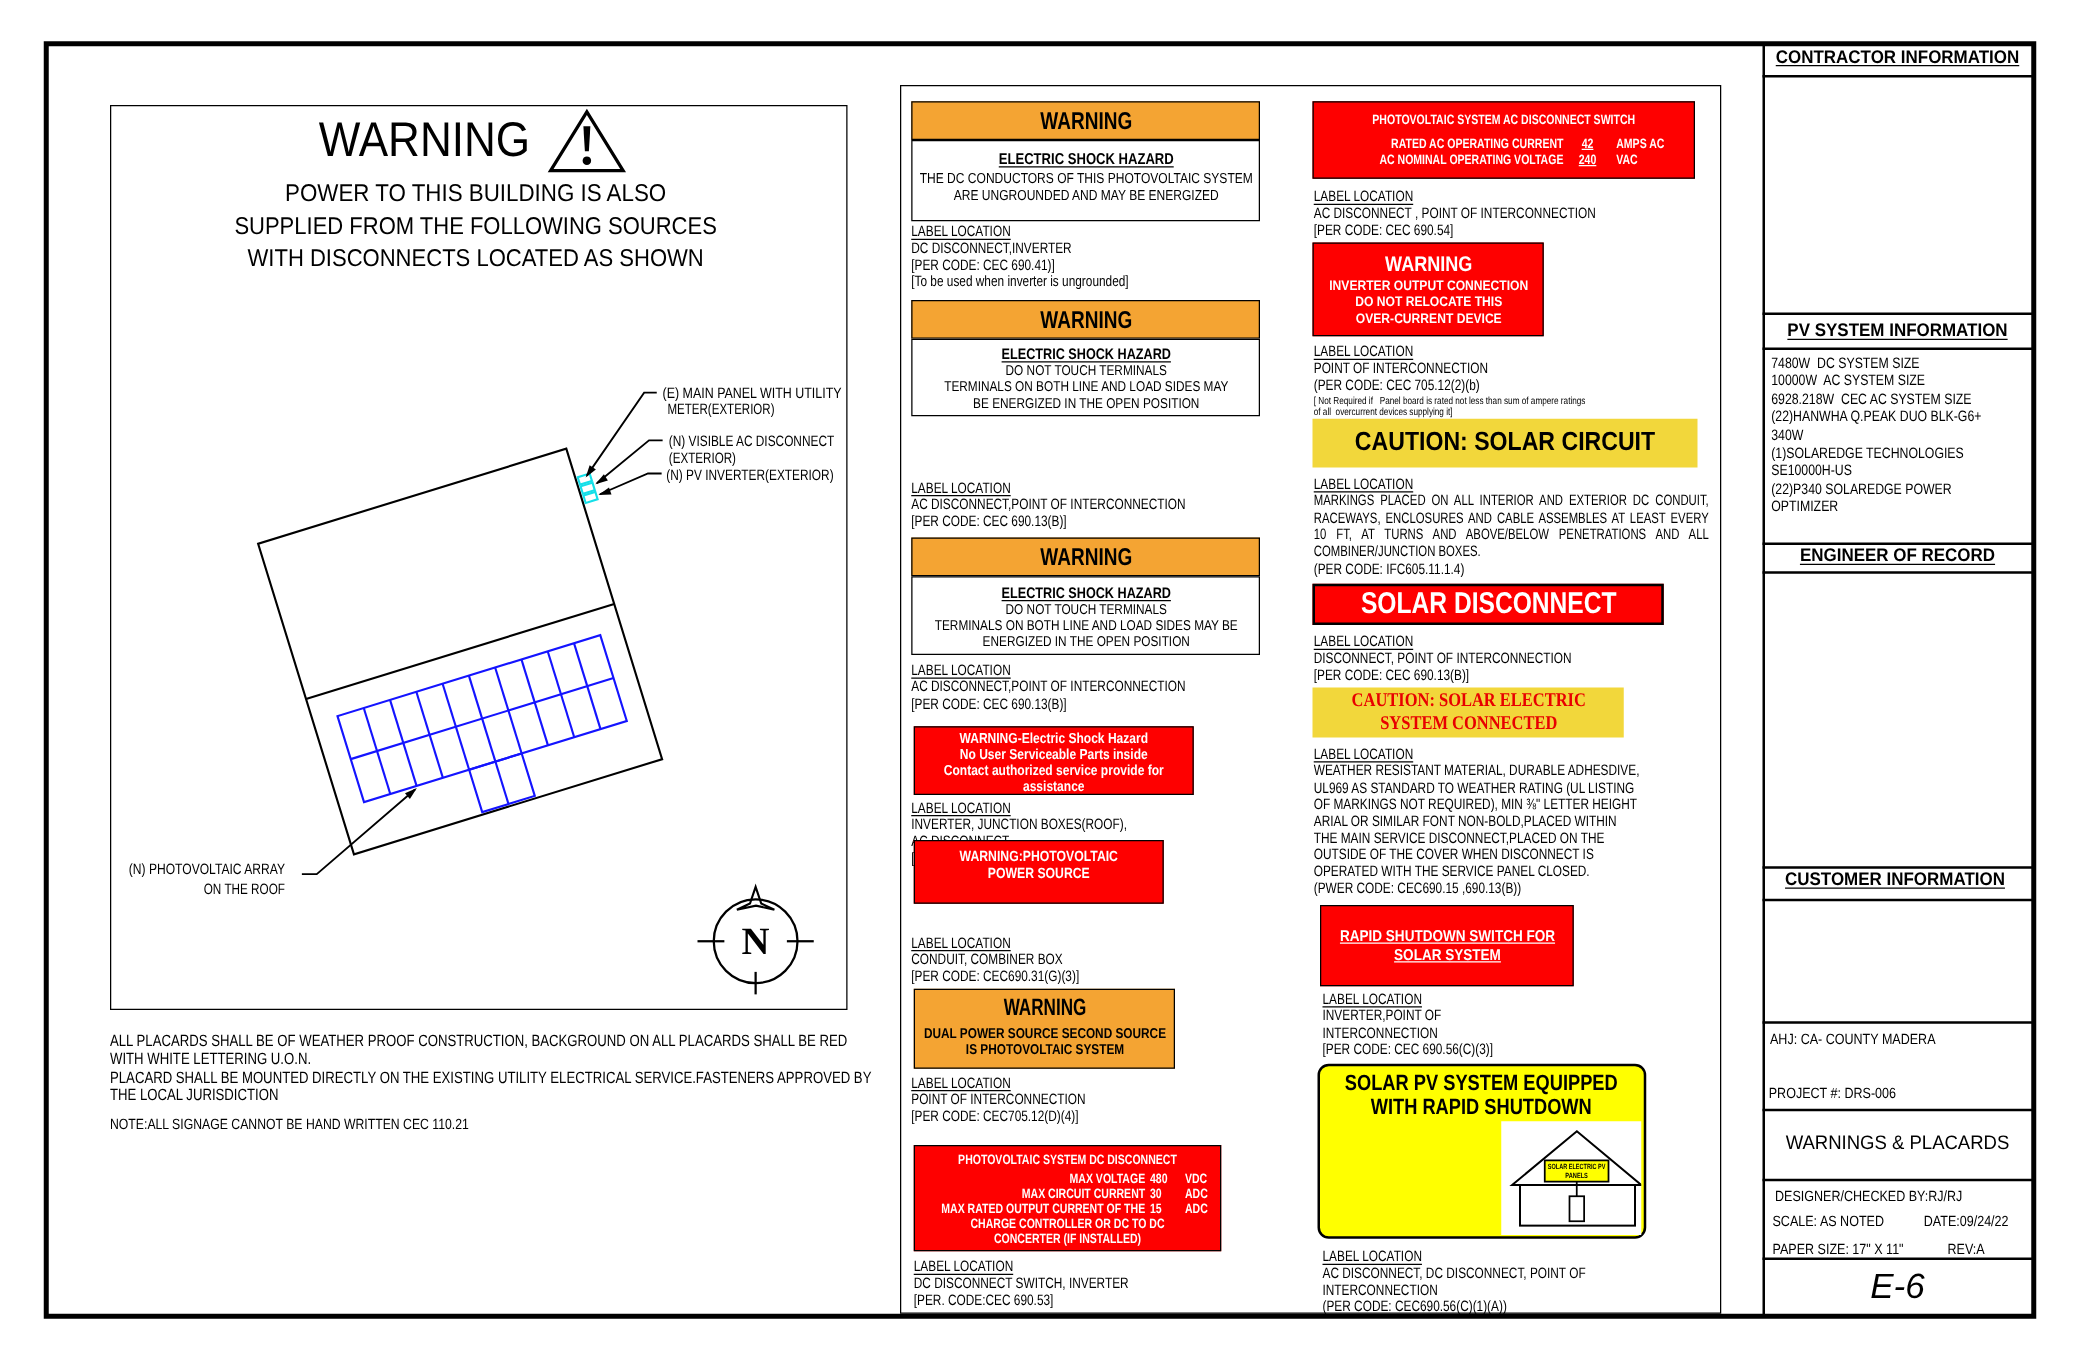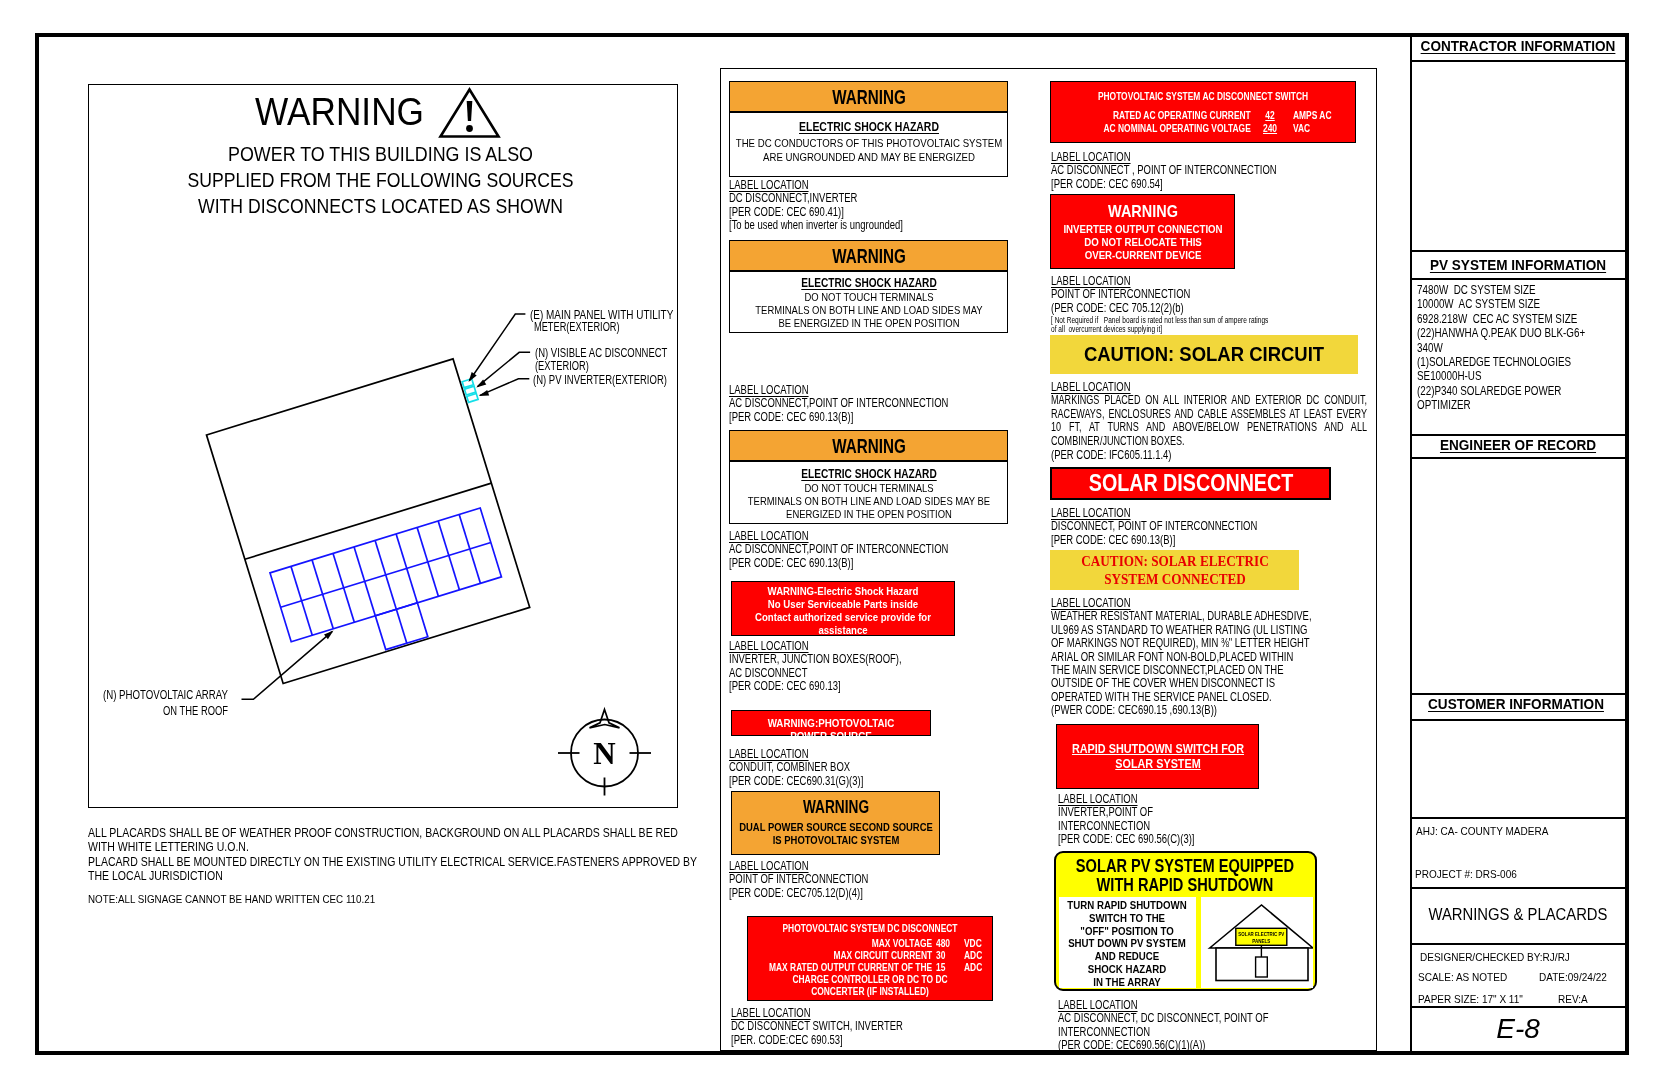--- a/index.html
+++ b/index.html
@@ -164,21 +164,21 @@
       <span class="tc">assistance</span>
     </div>
   </div>
   <div class="lbl" style="left:729px;top:640px;">
     <span class="ll">LABEL LOCATION</span><br>
     INVERTER, JUNCTION BOXES(ROOF),<br>
     AC DISCONNECT<br>
     [PER CODE: CEC 690.13]
   </div>
 
-  <div class="plc red b" style="left:731px;top:710px;width:200px;height:26px;">
+  <div class="plc red b" style="left:731px;top:672px;width:200px;height:51px;">
     <div style="font-size:11.8px;line-height:13.4px;margin-top:6px;">
       <span class="tc">WARNING:PHOTOVOLTAIC</span>
       <span class="tc">POWER SOURCE</span>
     </div>
   </div>
   <div class="lbl" style="left:729px;top:748px;">
     <span class="ll">LABEL LOCATION</span><br>
     CONDUIT, COMBINER BOX<br>
     [PER CODE: CEC690.31(G)(3)]
   </div>
@@ -189,21 +189,21 @@
       <span class="tc">DUAL POWER SOURCE SECOND SOURCE</span>
       <span class="tc">IS PHOTOVOLTAIC SYSTEM</span>
     </div>
   </div>
   <div class="lbl" style="left:729px;top:860px;">
     <span class="ll">LABEL LOCATION</span><br>
     POINT OF INTERCONNECTION<br>
     [PER CODE: CEC705.12(D)(4)]
   </div>
 
-  <div class="plc red b" style="left:731px;top:916px;width:246px;height:85px;margin-left:16px;">
+  <div class="plc red b" style="left:731px;top:916px;width:246px;height:85px;">
     <span class="tc" style="font-size:10.8px;margin-top:5px;--s:0.78;">PHOTOVOLTAIC SYSTEM DC DISCONNECT</span>
     <div class="abs" style="right:60px;top:20px;font-size:10.8px;line-height:12px;text-align:right;white-space:nowrap;transform:scaleX(0.78);transform-origin:100% 0;">
       MAX VOLTAGE<br>MAX CIRCUIT CURRENT<br>MAX RATED OUTPUT CURRENT OF THE
     </div>
     <div class="abs" style="left:188px;top:20px;font-size:10.8px;line-height:12px;text-align:left;white-space:nowrap;transform:scaleX(0.78);transform-origin:0 0;">
       480<br>30<br>15
     </div>
     <div class="abs" style="left:216px;top:20px;font-size:10.8px;line-height:12px;text-align:left;white-space:nowrap;transform:scaleX(0.78);transform-origin:0 0;">
       VDC<br>ADC<br>ADC
     </div>
@@ -300,31 +300,20 @@
     <span class="ll">LABEL LOCATION</span><br>
     INVERTER,POINT OF<br>
     INTERCONNECTION<br>
     [PER CODE: CEC 690.56(C)(3)]
   </div>
 
   <div class="plc" style="left:1053.5px;top:851px;width:263px;height:140px;background:#ffff00;border-width:2px;border-radius:9px;">
     <div class="b" style="font-size:17.6px;line-height:18.6px;margin-top:4px;">
       <span class="tc" style="--s:0.83;">SOLAR PV SYSTEM EQUIPPED</span>
       <span class="tc" style="--s:0.83;">WITH RAPID SHUTDOWN</span>
-    </div>
-    <div class="abs" style="left:3px;top:44px;width:137px;height:91px;background:#fff;">
-      <div class="b" style="font-size:11.8px;line-height:12.8px;margin-top:2px;">
-        <span class="tc" style="--s:0.82;">TURN RAPID SHUTDOWN</span>
-        <span class="tc" style="--s:0.82;">SWITCH TO THE</span>
-        <span class="tc" style="--s:0.82;">"OFF" POSITION TO</span>
-        <span class="tc" style="--s:0.82;">SHUT DOWN PV SYSTEM</span>
-        <span class="tc" style="--s:0.82;">AND REDUCE</span>
-        <span class="tc" style="--s:0.82;">SHOCK HAZARD</span>
-        <span class="tc" style="--s:0.82;">IN THE ARRAY</span>
-      </div>
     </div>
     <div class="abs" style="left:145px;top:44px;width:112px;height:91px;background:#fff;">
       <svg width="112" height="91" viewBox="0 0 112 91">
         <path d="M8.7,51 L60.5,8 L112,51 Z" fill="#fff" stroke="#000" stroke-width="1.6"></path>
         <rect x="15" y="51" width="92" height="32.5" fill="#fff" stroke="#000" stroke-width="1.6"></rect>
         <rect x="34.8" y="31.3" width="51" height="17" fill="#ffff00" stroke="#000" stroke-width="1.4"></rect>
         <text x="60.3" y="38.5" font-size="6" font-weight="bold" text-anchor="middle" textLength="46" lengthAdjust="spacingAndGlyphs">SOLAR ELECTRIC PV</text>
         <text x="60.3" y="45.5" font-size="6" font-weight="bold" text-anchor="middle" textLength="18" lengthAdjust="spacingAndGlyphs">PANELS</text>
         <line x1="60.4" y1="48.3" x2="60.4" y2="60" stroke="#000" stroke-width="1.4"></line>
         <rect x="54.6" y="60" width="11.7" height="20" fill="#fff" stroke="#000" stroke-width="1.4"></rect>
@@ -377,15 +366,15 @@
   <div class="abs" style="left:1416px;top:824px;font-size:11.8px;white-space:nowrap;transform:scaleX(0.85);transform-origin:0 0;">AHJ: CA- COUNTY MADERA</div>
   <div class="abs" style="left:1415px;top:867px;font-size:11.8px;white-space:nowrap;transform:scaleX(0.85);transform-origin:0 0;">PROJECT #: DRS-006</div>
   <div class="abs" style="left:1410px;top:906px;width:216px;text-align:center;font-size:15.6px;">
       <span class="tc" style="--s:0.95;">WARNINGS &amp; PLACARDS</span>
     </div>
   <div class="abs" style="left:1420px;top:950px;font-size:11.8px;white-space:nowrap;transform:scaleX(0.85);transform-origin:0 0;">DESIGNER/CHECKED BY:RJ/RJ</div>
   <div class="abs" style="left:1418px;top:970px;font-size:11.8px;white-space:nowrap;transform:scaleX(0.85);transform-origin:0 0;">SCALE: AS NOTED</div>
   <div class="abs" style="left:1539px;top:970px;font-size:11.8px;white-space:nowrap;transform:scaleX(0.85);transform-origin:0 0;">DATE:09/24/22</div>
   <div class="abs" style="left:1418px;top:991.5px;font-size:11.8px;white-space:nowrap;transform:scaleX(0.85);transform-origin:0 0;">PAPER SIZE: 17" X 11"</div>
   <div class="abs" style="left:1558px;top:991.5px;font-size:11.8px;white-space:nowrap;transform:scaleX(0.85);transform-origin:0 0;">REV:A</div>
-  <div class="abs" style="left:1410px;top:1013px;width:216px;text-align:center;font-size:28px;font-style:italic;">E-8</div>
+  <div class="abs" style="left:1410px;top:1013px;width:216px;text-align:center;font-size:28px;font-style:italic;">E-6</div>
 
 </div>
 
 </body></html>

